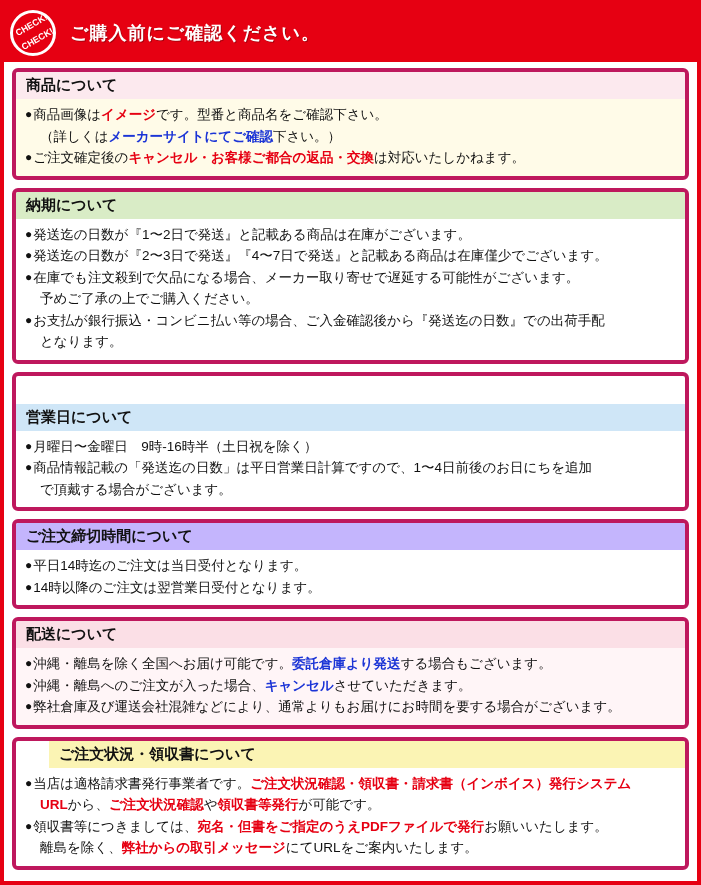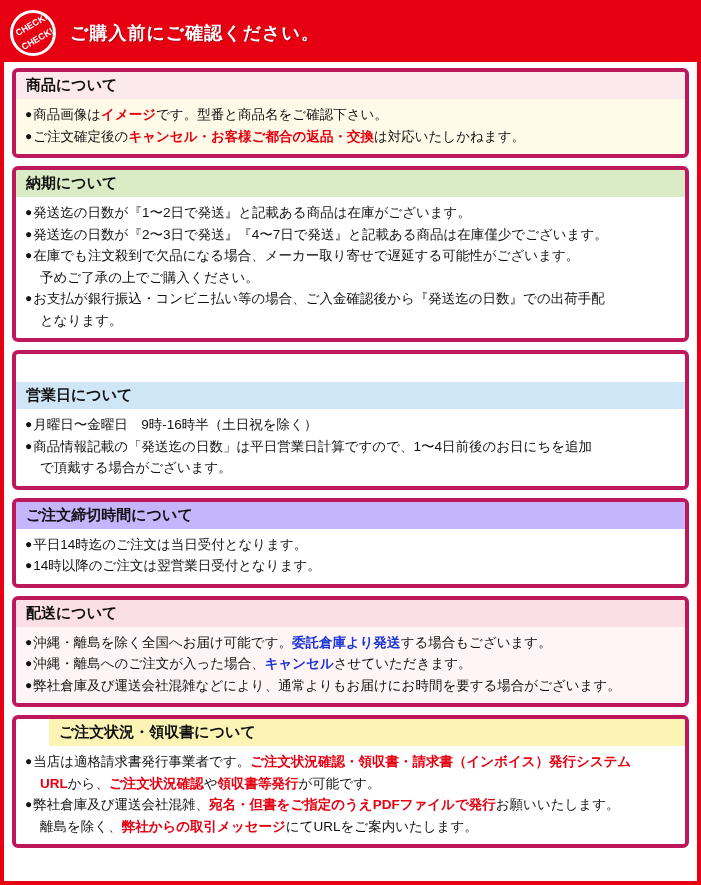--- a/index.html
+++ b/index.html
@@ -148,20 +148,23 @@
   </div>
 
   <div class="content">
       <div class="section s-pink">
         <div class="sec-title">商品について</div>
         <div class="sec-body">
           <div class="row">
             <span class="bullet">●</span>
             <span class="rtext"><span>商品画像は</span><span class="red">イメージ</span><span>です。</span><span class="em">型番</span><span>と</span><span class="em">商品名</span><span>をご確認下さい。</span></span>
           </div>
+          <div class="row indent">
+            <span class="rtext"><span>（詳しくは</span><span class="blue">メーカーサイトにてご確認</span><span>下さい。）</span></span>
+          </div>
           <div class="row">
             <span class="bullet">●</span>
             <span class="rtext"><span>ご注文確定後の</span><span class="red">キャンセル・お客様ご都合の返品・交換</span><span>は対応いたしかねます。</span></span>
           </div>
         </div>
       </div>
       <div class="section s-green">
         <div class="sec-title">納期について</div>
         <div class="sec-body">
           <div class="row">
@@ -239,21 +242,21 @@
         <div class="sec-body">
           <div class="row">
             <span class="bullet">●</span>
             <span class="rtext"><span>当店は適格請求書発行事業者です。</span><span class="red">ご注文状況確認・領収書・請求書（インボイス）発行システム</span></span>
           </div>
           <div class="row indent">
             <span class="rtext"><span class="red">URL</span><span>から、</span><span class="red">ご注文状況確認</span><span>や</span><span class="red">領収書等発行</span><span>が可能です。</span></span>
           </div>
           <div class="row">
             <span class="bullet">●</span>
-            <span class="rtext"><span>弊社倉庫及び運送会社混雑、</span><span class="red">宛名・但書をご指定のうえPDFファイルで発行</span><span>お願いいたします。</span></span>
+            <span class="rtext"><span>領収書等につきましては、</span><span class="red">宛名・但書をご指定のうえPDFファイルで発行</span><span>お願いいたします。</span></span>
           </div>
           <div class="row indent">
             <span class="rtext"><span>離島を除く、</span><span class="red">弊社からの取引メッセージ</span><span>にてURLをご案内いたします。</span></span>
           </div>
         </div>
       </div>
     </div>
 
 </div>
 

